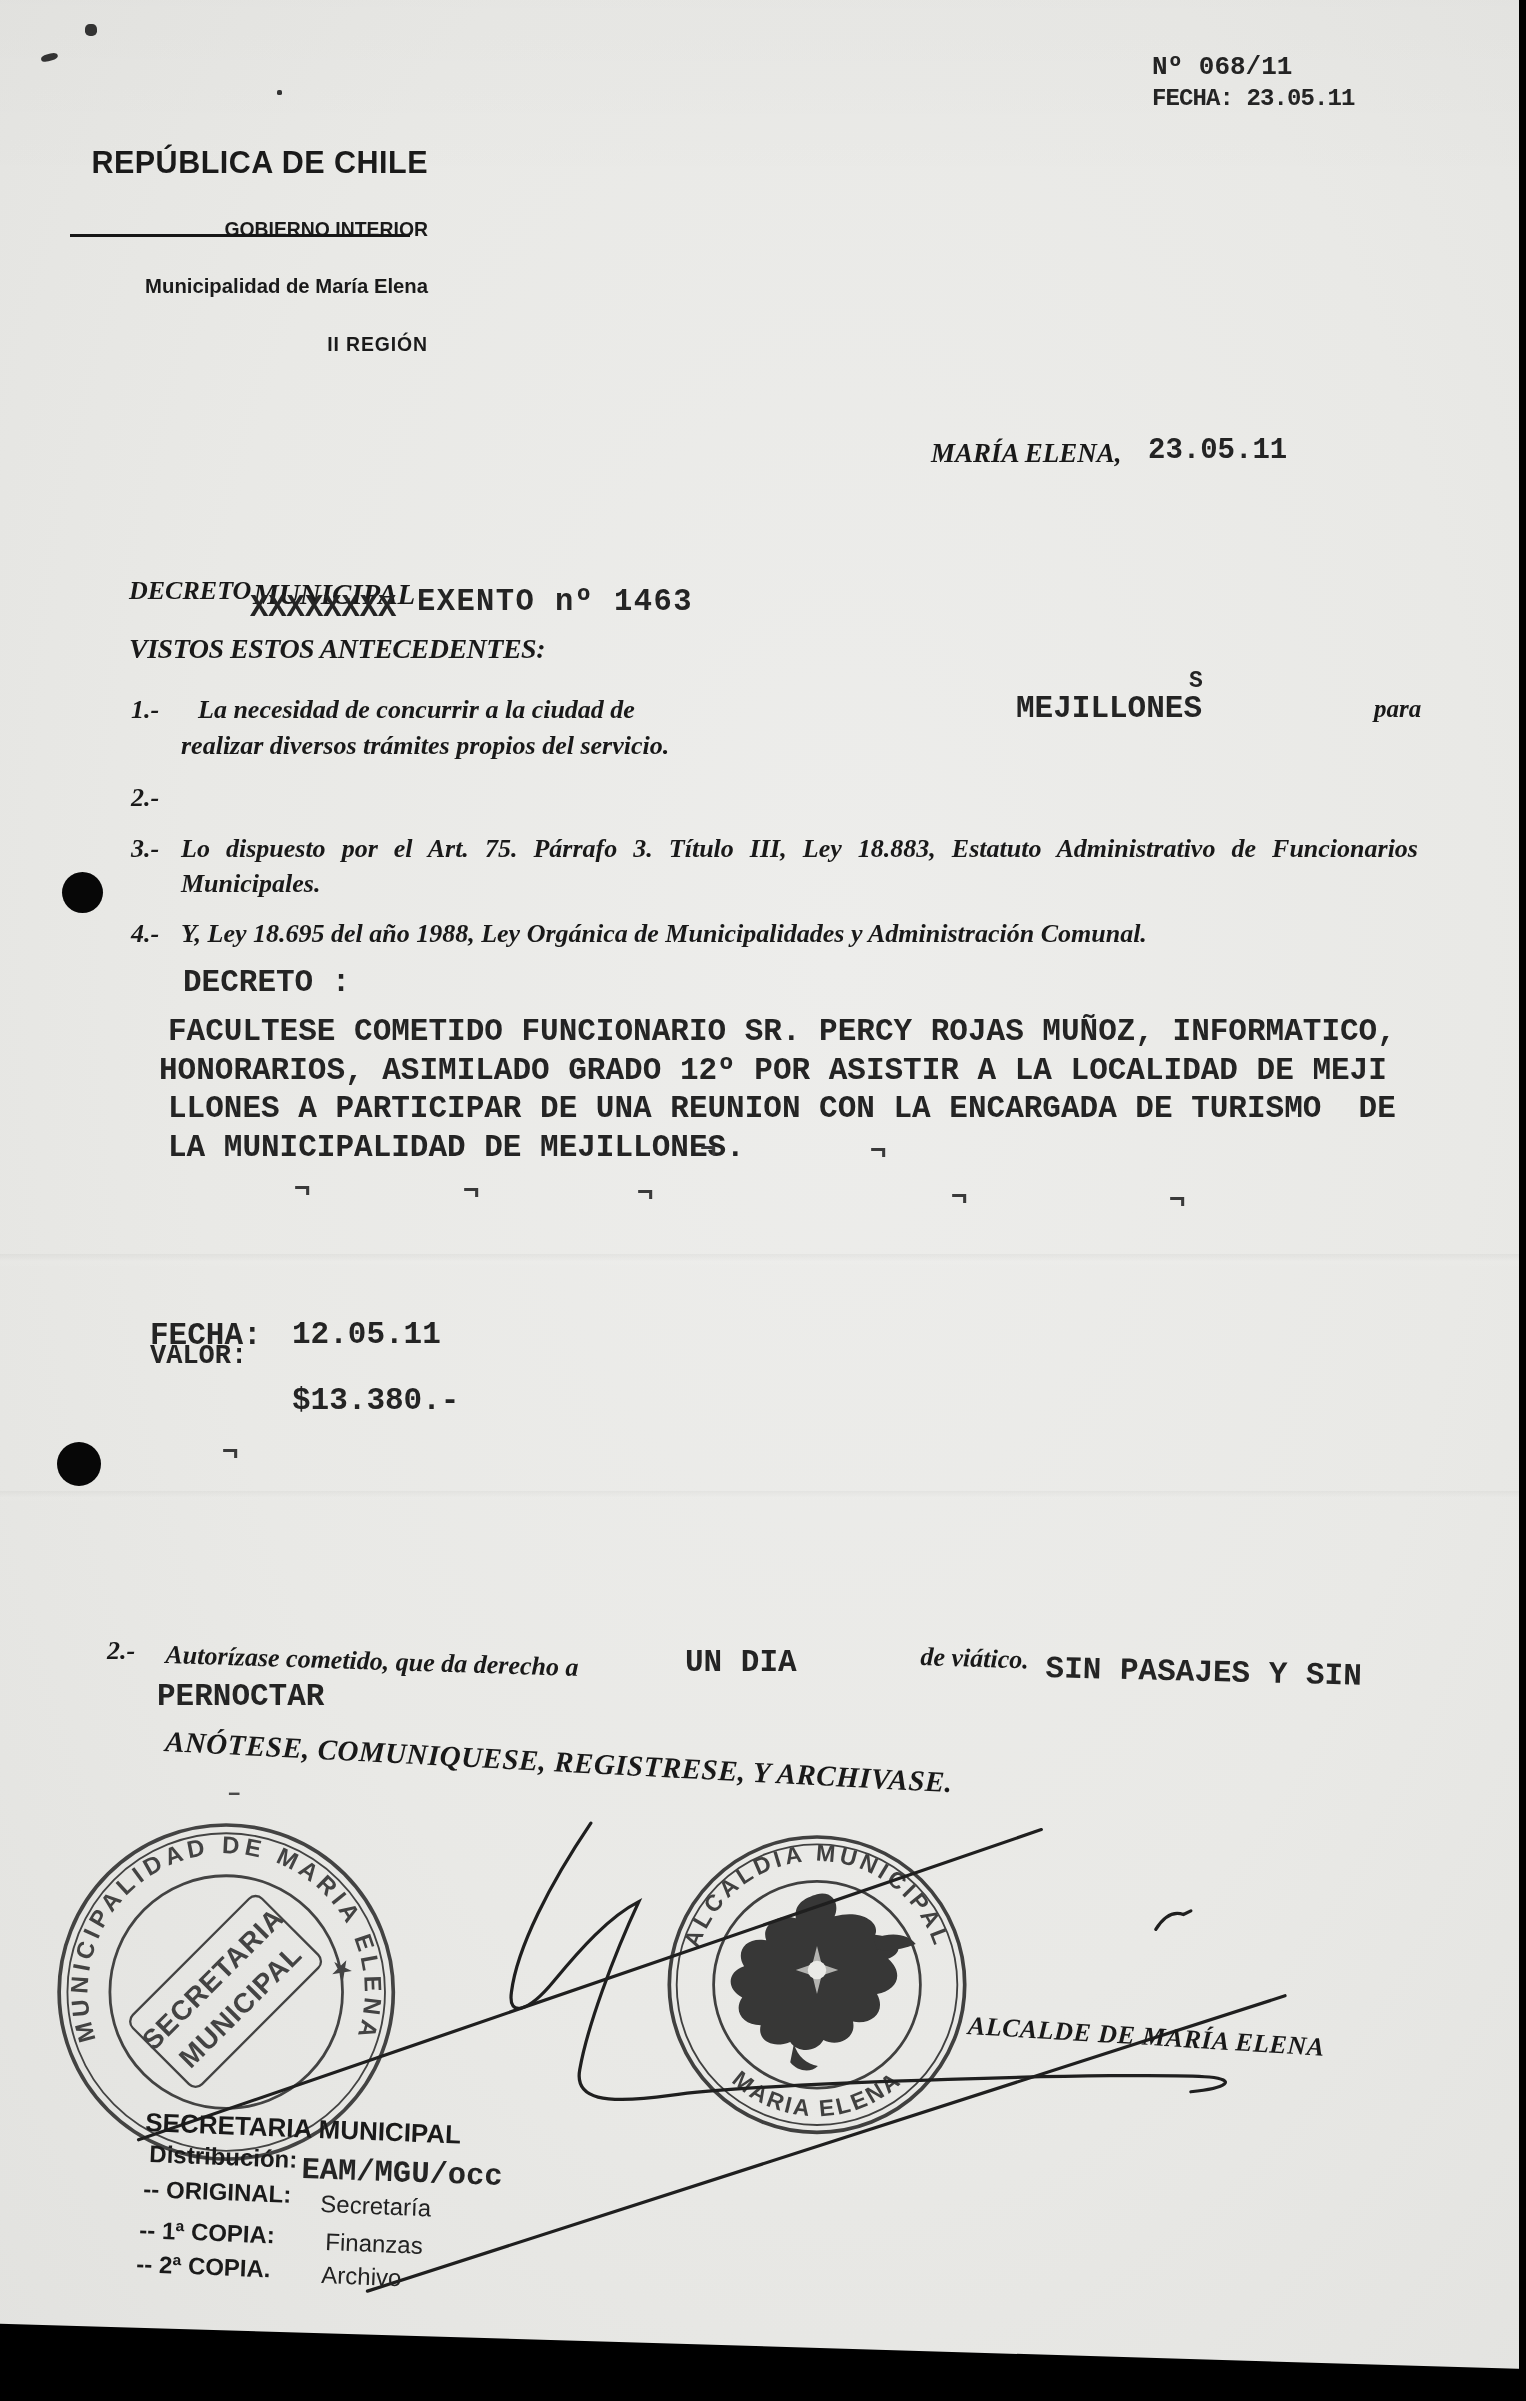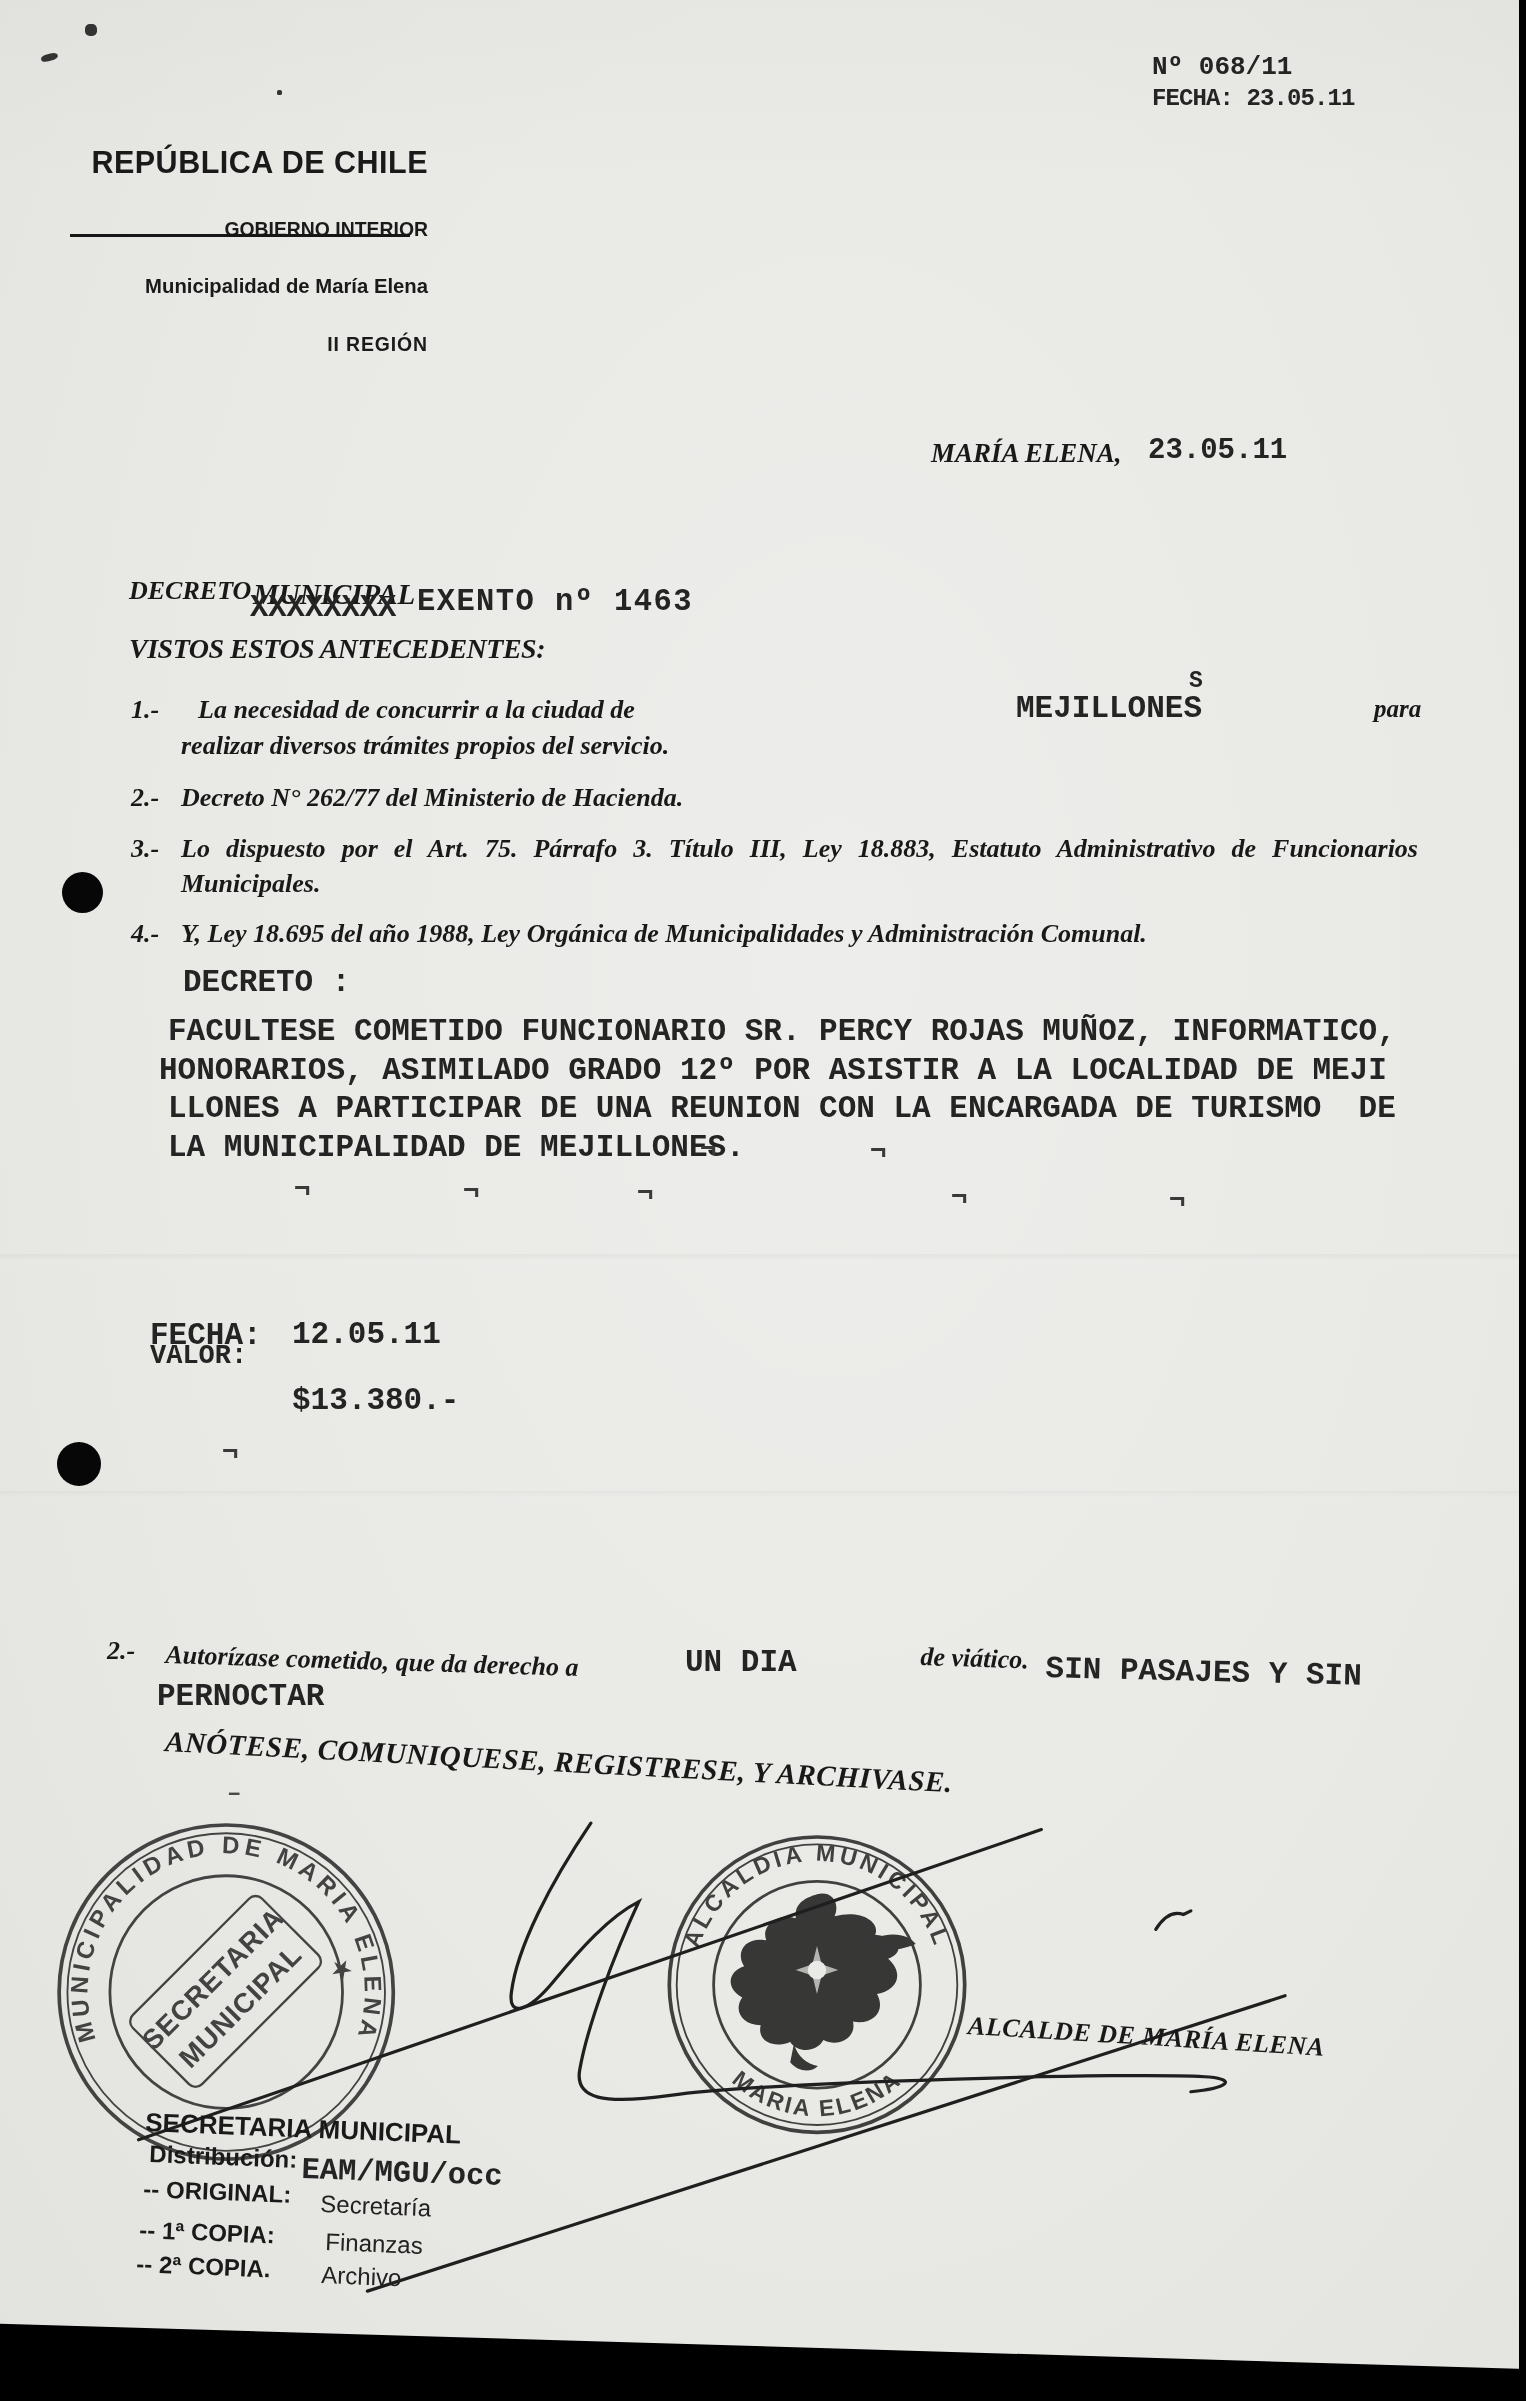--- a/index.html
+++ b/index.html
@@ -69,21 +69,20 @@
   <div class="abs ser" style="left:129px;top:633px;font-size:28px;letter-spacing:-0.5px;">VISTOS ESTOS ANTECEDENTES:</div>
 
   <div class="abs ser" style="left:131px;top:695px;font-size:26px;">1.-</div>
   <div class="abs ser" style="left:198px;top:695px;font-size:26px;">La necesidad de concurrir a la ciudad de</div>
   <div class="abs mono" style="left:1016px;top:691px;font-size:31px;">MEJILLONES</div>
   <div class="abs mono" style="left:1189px;top:668px;font-size:23px;">S</div>
   <div class="abs ser" style="left:1374px;top:695px;font-size:25px;">para</div>
   <div class="abs ser" style="left:181px;top:731px;font-size:26px;">realizar diversos trámites propios del servicio.</div>
 
   <div class="abs ser" style="left:131px;top:783px;font-size:26px;">2.-</div>
-  <div class="abs ser" style="left:181px;top:783px;font-size:26px;">Decreto N° 262/77 del Ministerio de Hacienda.</div>
 
   <div class="abs ser" style="left:131px;top:834px;font-size:26px;">3.-</div>
   <div class="abs ser just" style="left:181px;top:834px;width:1237px;font-size:26px;">Lo dispuesto por el Art. 75. Párrafo 3. Título III, Ley 18.883, Estatuto Administrativo de Funcionarios</div>
   <div class="abs ser" style="left:181px;top:869px;font-size:26px;">Municipales.</div>
 
   <div class="abs ser" style="left:131px;top:919px;font-size:26px;">4.-</div>
   <div class="abs ser" style="left:181px;top:919px;font-size:26px;">Y, Ley 18.695 del año 1988, Ley Orgánica de Municipalidades y Administración Comunal.</div>
 
   <div class="abs mono" style="left:183px;top:965px;font-size:31px;">DECRETO :</div>
   <div class="abs mono" style="left:168px;top:1014px;font-size:31px;">FACULTESE COMETIDO FUNCIONARIO SR. PERCY ROJAS MUÑOZ, INFORMATICO,</div>

